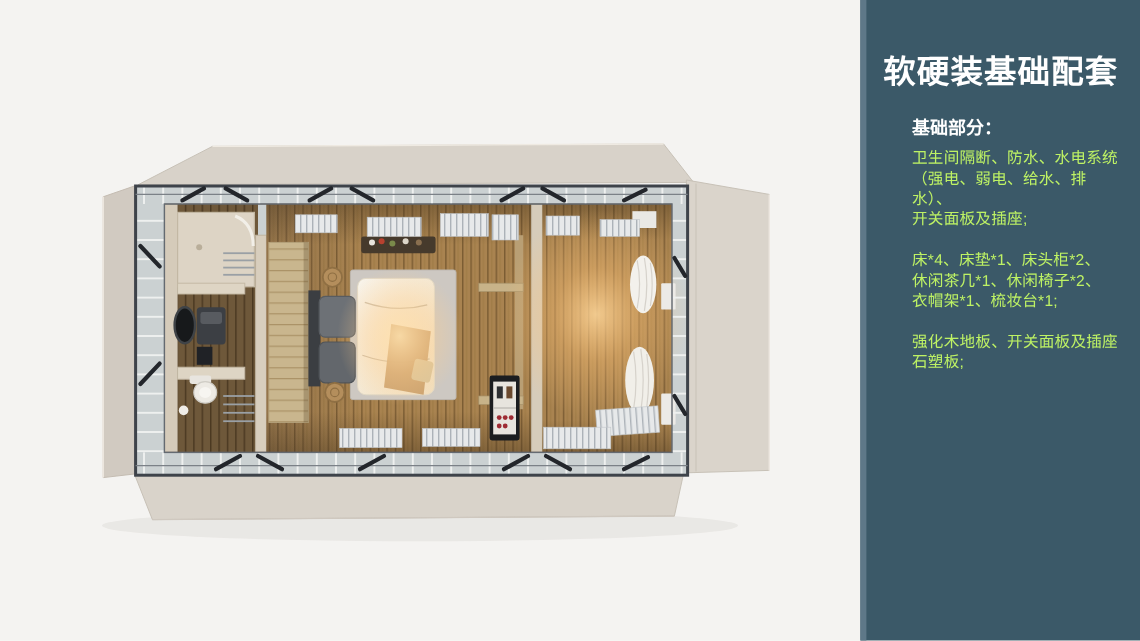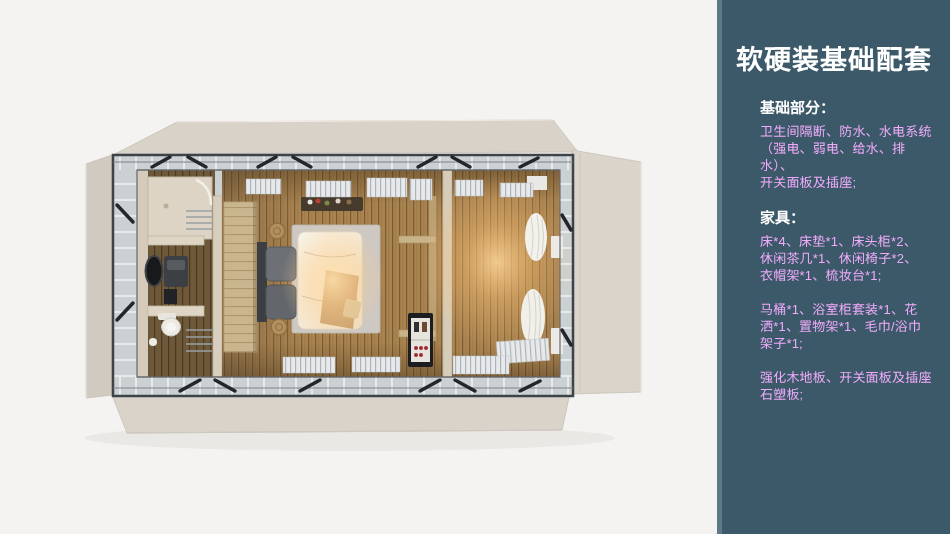--- a/index.html
+++ b/index.html
@@ -28,21 +28,21 @@
     font-size:27px;line-height:32px;font-weight:700;
     text-align:center;letter-spacing:1px;color:#ffffff;
   }
   .sections{padding:22px 14px 0 38px;}
   .pkg{margin:0 0 17px 0;}
   .pkg h2{
     margin:0 0 6px 0;font-size:15px;line-height:19px;font-weight:700;color:#ffffff;
   }
   .pkg p{
     margin:0;font-size:13px;line-height:17px;font-weight:400;
-    color:#f0abfc;white-space:pre-line;letter-spacing:0.2px;
+    color:#bef264;white-space:pre-line;letter-spacing:0.2px;
   }
 </style>
 </head>
 <body>
 
 <div class="stage">
 
   <div class="render-area">
     <svg viewBox="0 0 717 534" xmlns="http://www.w3.org/2000/svg">
       <defs>
@@ -270,31 +270,27 @@
   <aside class="sidebar">
     <h1>软硬装基础配套</h1>
     <div class="sections">
       <section class="pkg">
         <h2>基础部分：</h2>
         <p>卫生间隔断、防水、水电系统
 （强电、弱电、给水、排水）、
 开关面板及插座;</p>
       </section>
       <section class="pkg">
-        <h2>家具：</h2>
         <p>床*4、床垫*1、床头柜*2、
 休闲茶几*1、休闲椅子*2、
 衣帽架*1、梳妆台*1;</p>
       </section>
       <section class="pkg">
       </section>
       <section class="pkg">
-        <p>马桶*1、浴室柜套装*1、花
-洒*1、置物架*1、毛巾/浴巾
-架子*1;</p>
       </section>
       <section class="pkg">
         <p>强化木地板、开关面板及插座
 石塑板;</p>
       </section>
     </div>
   </aside>
 </div>
 
 </body></html>

